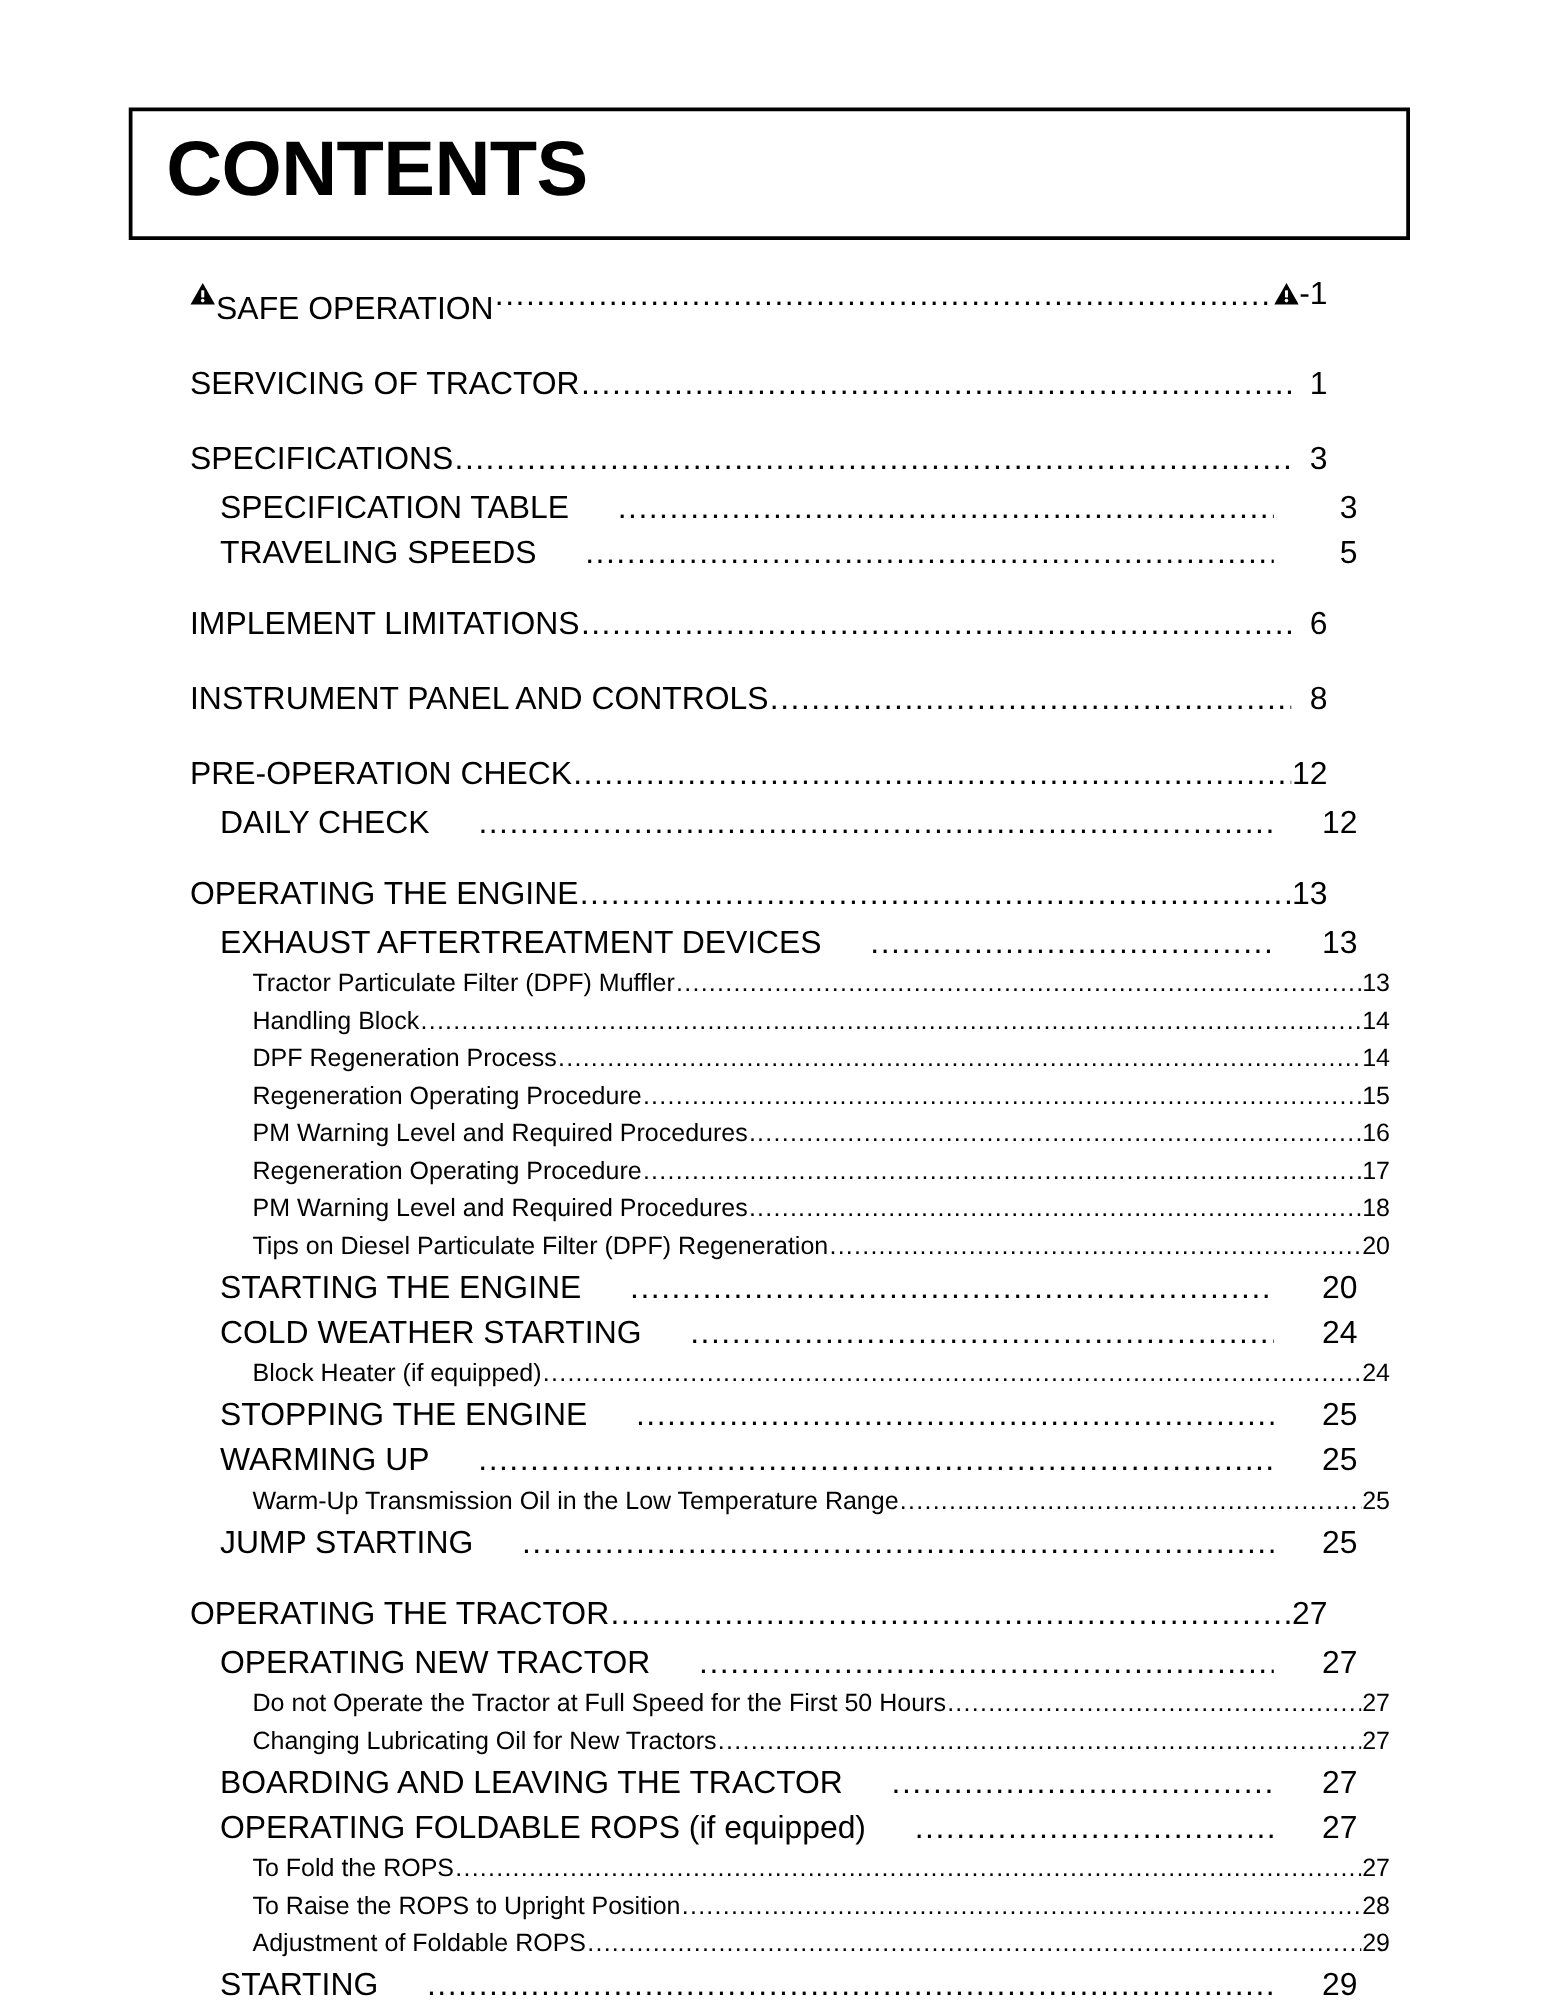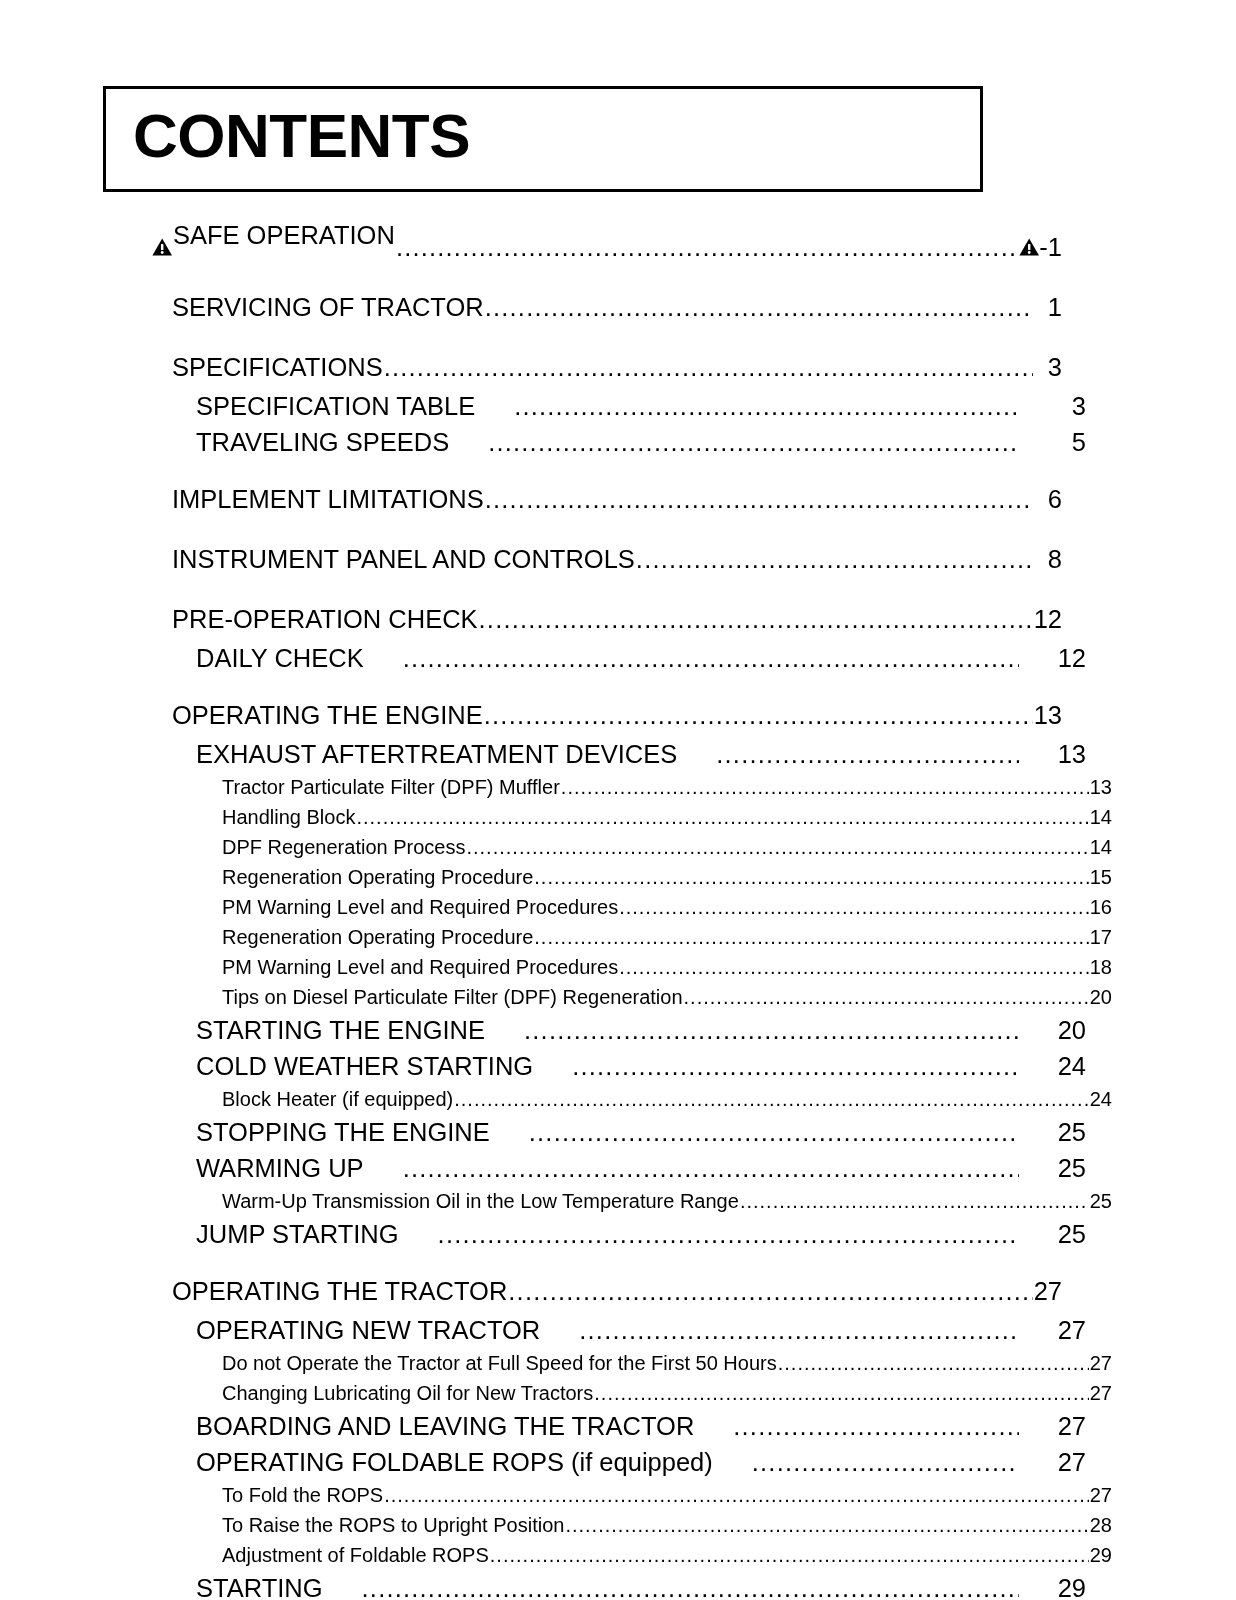--- a/index.html
+++ b/index.html
@@ -20,21 +20,21 @@
     width: 1236px;
     height: 1600px;
     box-sizing: border-box;
   }
 
   
   .title-box {
     position: absolute;
     left: 103px;
     top: 86px;
-    width: 880px;
+    width: 1025px;
     height: 106px;
     border: 3px solid #000000;
     box-sizing: border-box;
     background: #ffffff;
   }
   .title-text {
     position: absolute;
     left: 27px;
     top: 16px;
     font-size: 62px;
@@ -50,34 +50,33 @@
     left: 152px;
     top: 214px;
     width: 910px;
   }
 
   .group {
     margin-bottom: 0px;
   }
   .group + .group {
     margin-top: 18px;
-    margin-left: 20px;
   }
 
   .entry {
     display: flex;
     align-items: baseline;
     width: 100%;
     white-space: nowrap;
   }
 
   .entry .label {
     flex: 0 0 auto;
     display: inline-flex;
-    align-items: flex-end;
+    align-items: flex-start;
   }
   .entry .leader {
     flex: 1 1 auto;
     min-width: 6px;
     overflow: hidden;
     white-space: nowrap;
     letter-spacing: 1.2px;
     margin: 0 1px;
     color: #000;
   }

